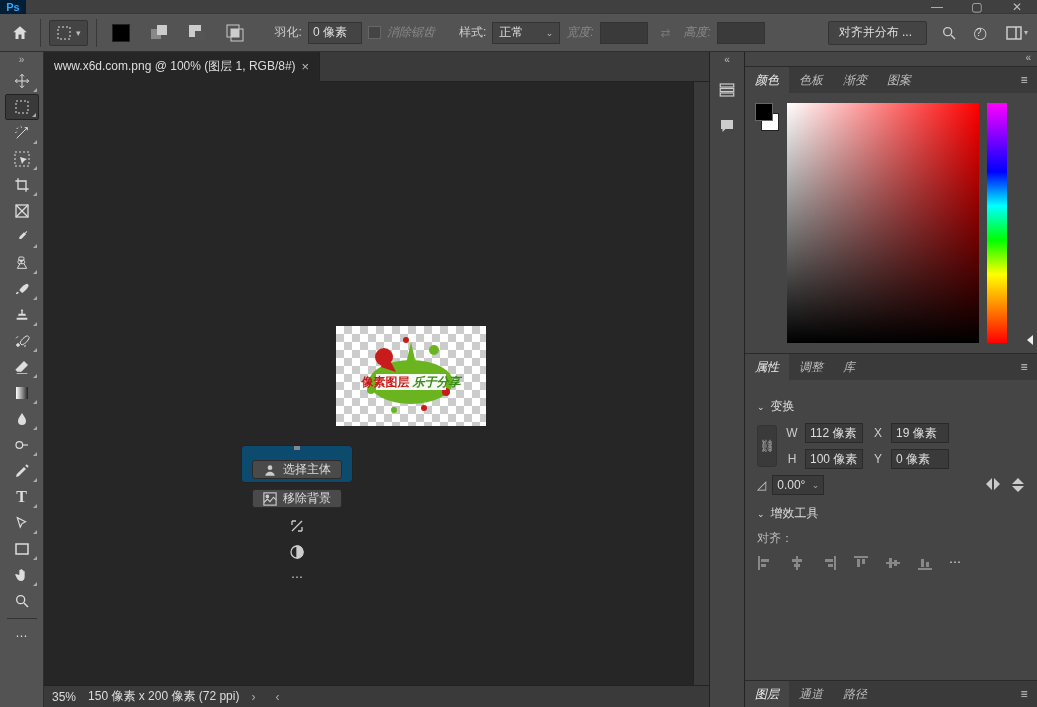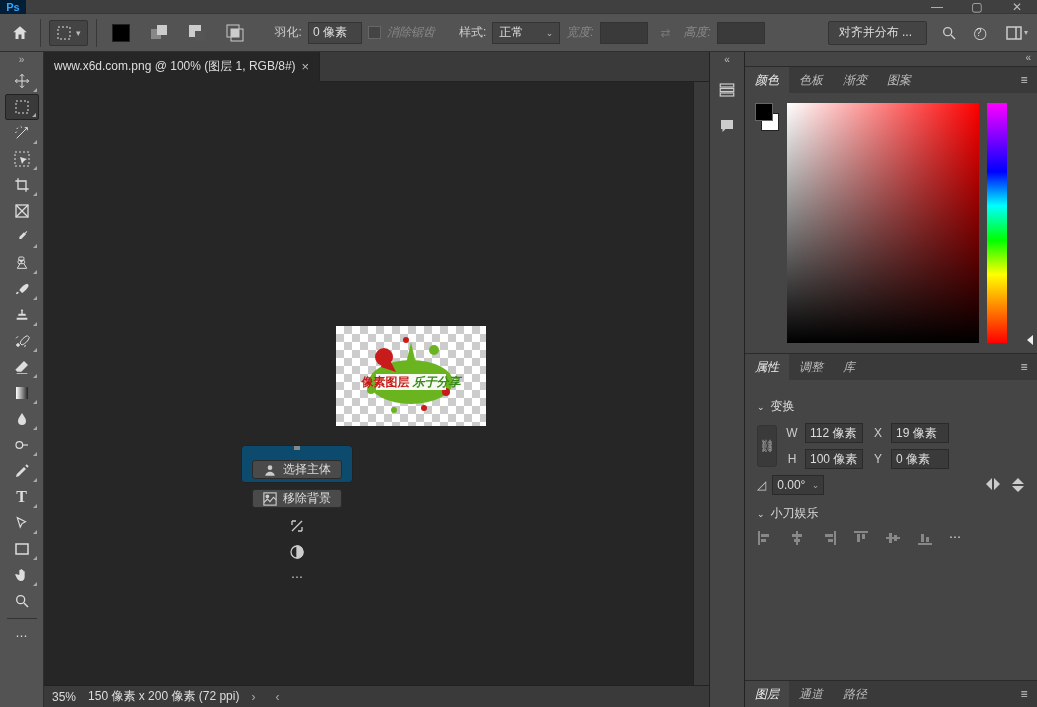--- a/index.html
+++ b/index.html
@@ -485,22 +485,23 @@
                   <svg width="14" height="16" viewBox="0 0 14 16" fill="#ccc">
                     <path d="M1 7h12L7 1zM1 9h12l-6 6z"></path>
                   </svg>
                 </span>
             </div>
           </div>
         </div>
         <div class="prop-section">
           <div class="prop-section-title">
               <span style="font-size:9px">⌄</span>
-              <span>小刀娱乐</span>
+              <span>增效工具</span>
             </div>
+          <div class="align-label">对齐：</div>
           <div class="align-icons">
             <span>
                 <svg width="16" height="16" viewBox="0 0 16 16" fill="#888">
                   <rect x="1" y="1" width="2" height="14"></rect>
                   <rect x="4" y="4" width="8" height="3"></rect>
                   <rect x="4" y="9" width="5" height="3"></rect>
                 </svg>
               </span>
             <span>
                 <svg width="16" height="16" viewBox="0 0 16 16" fill="#888">

